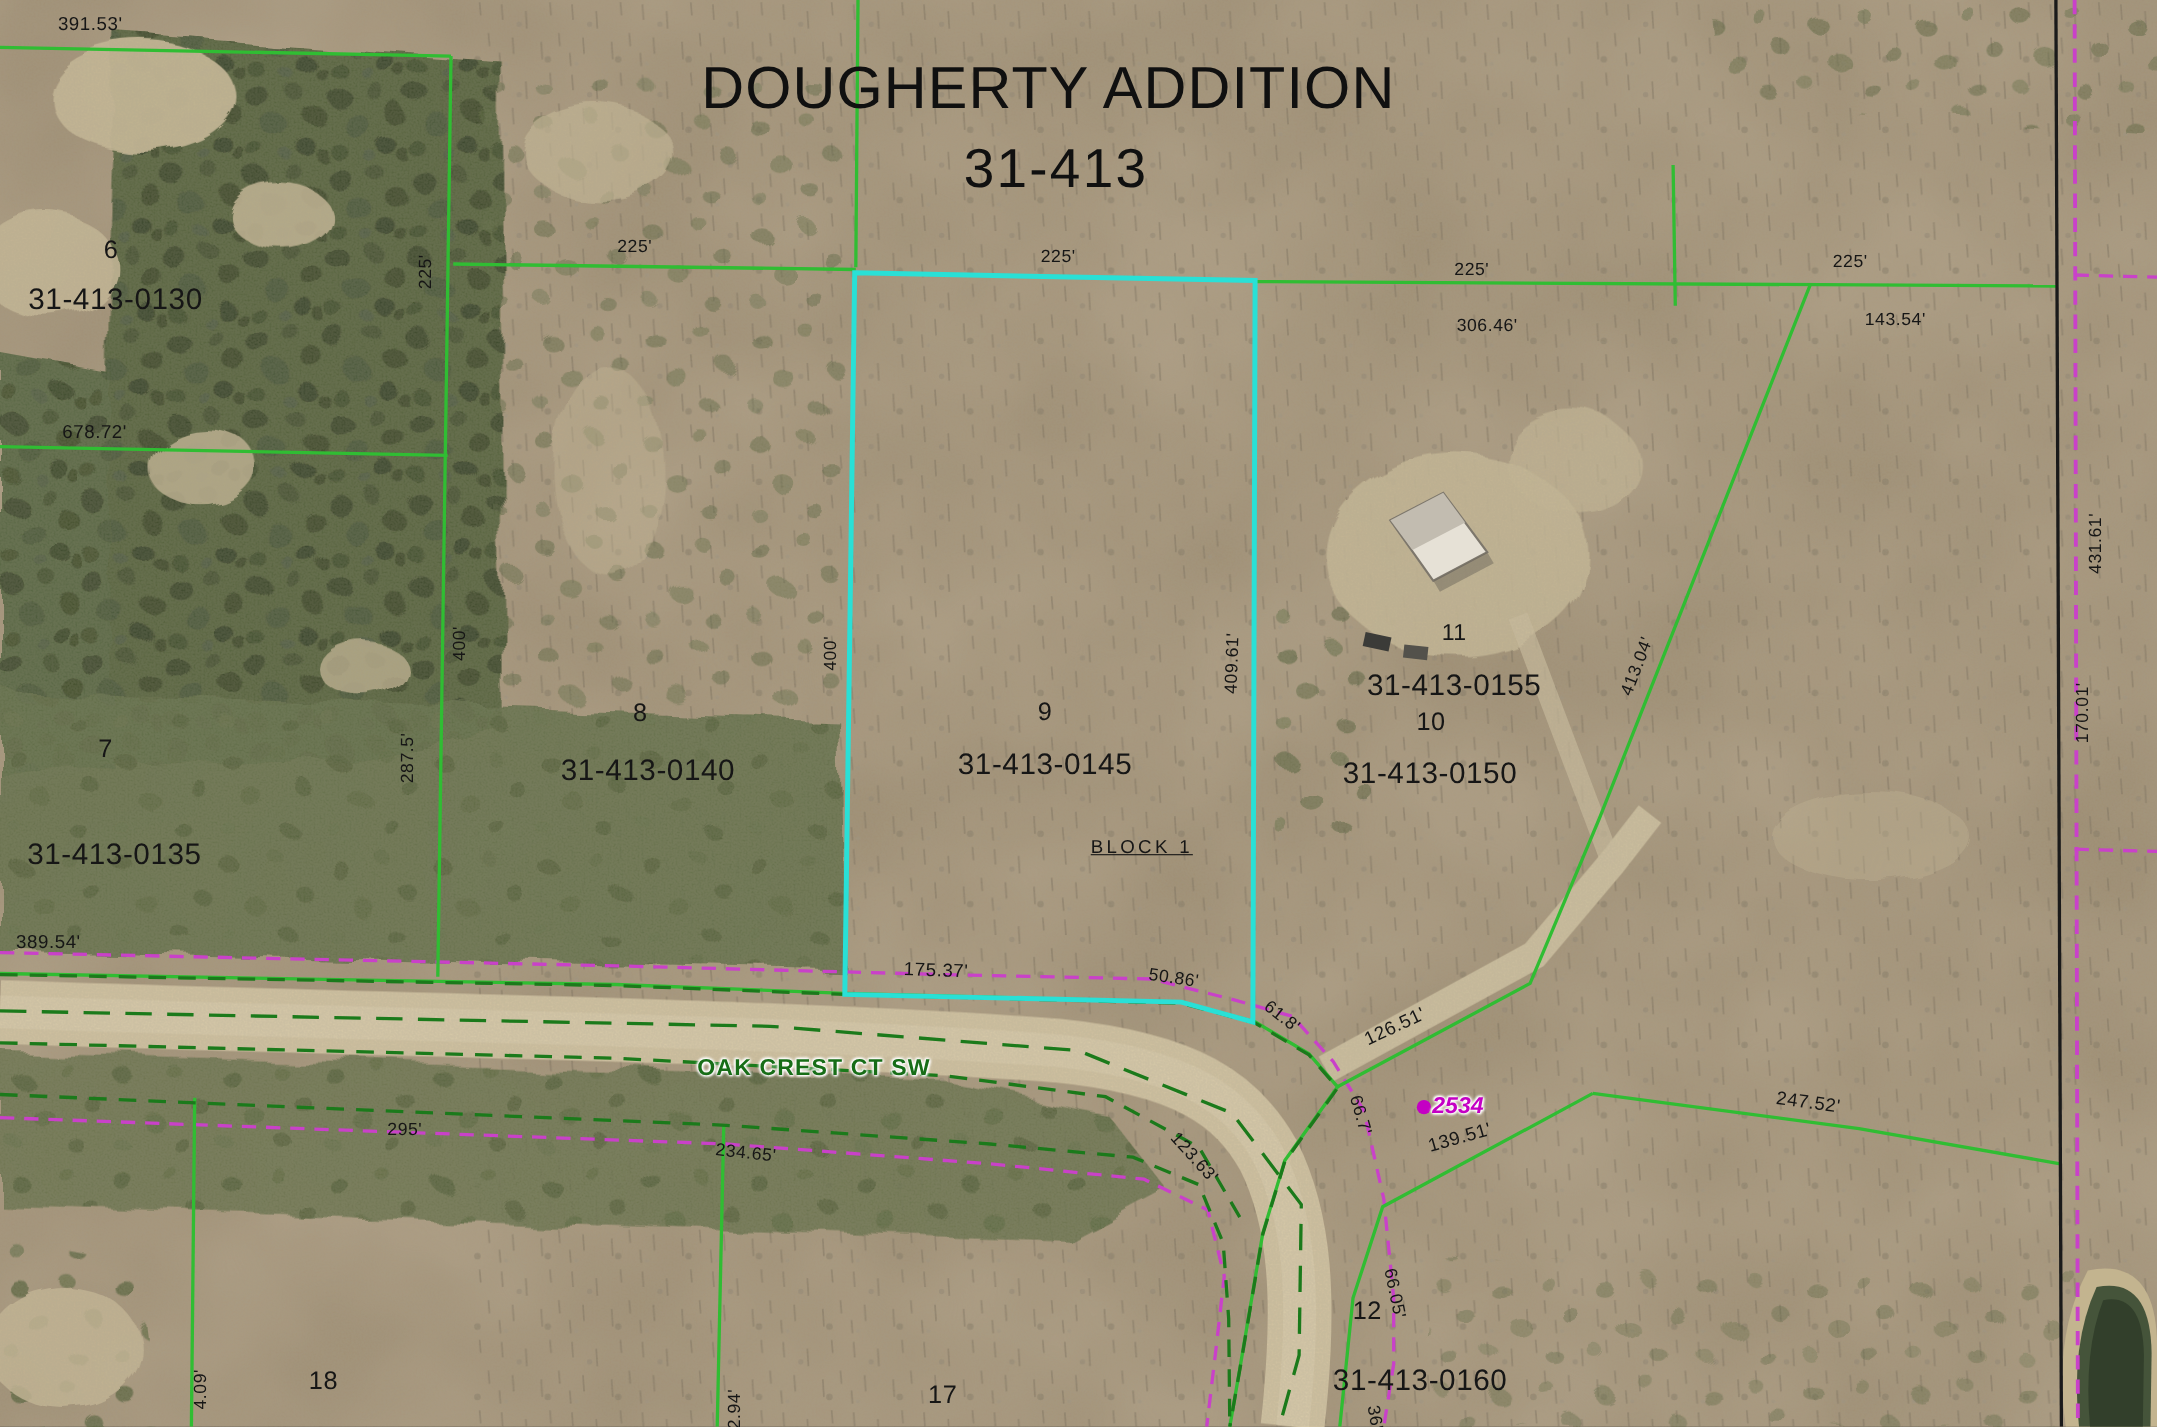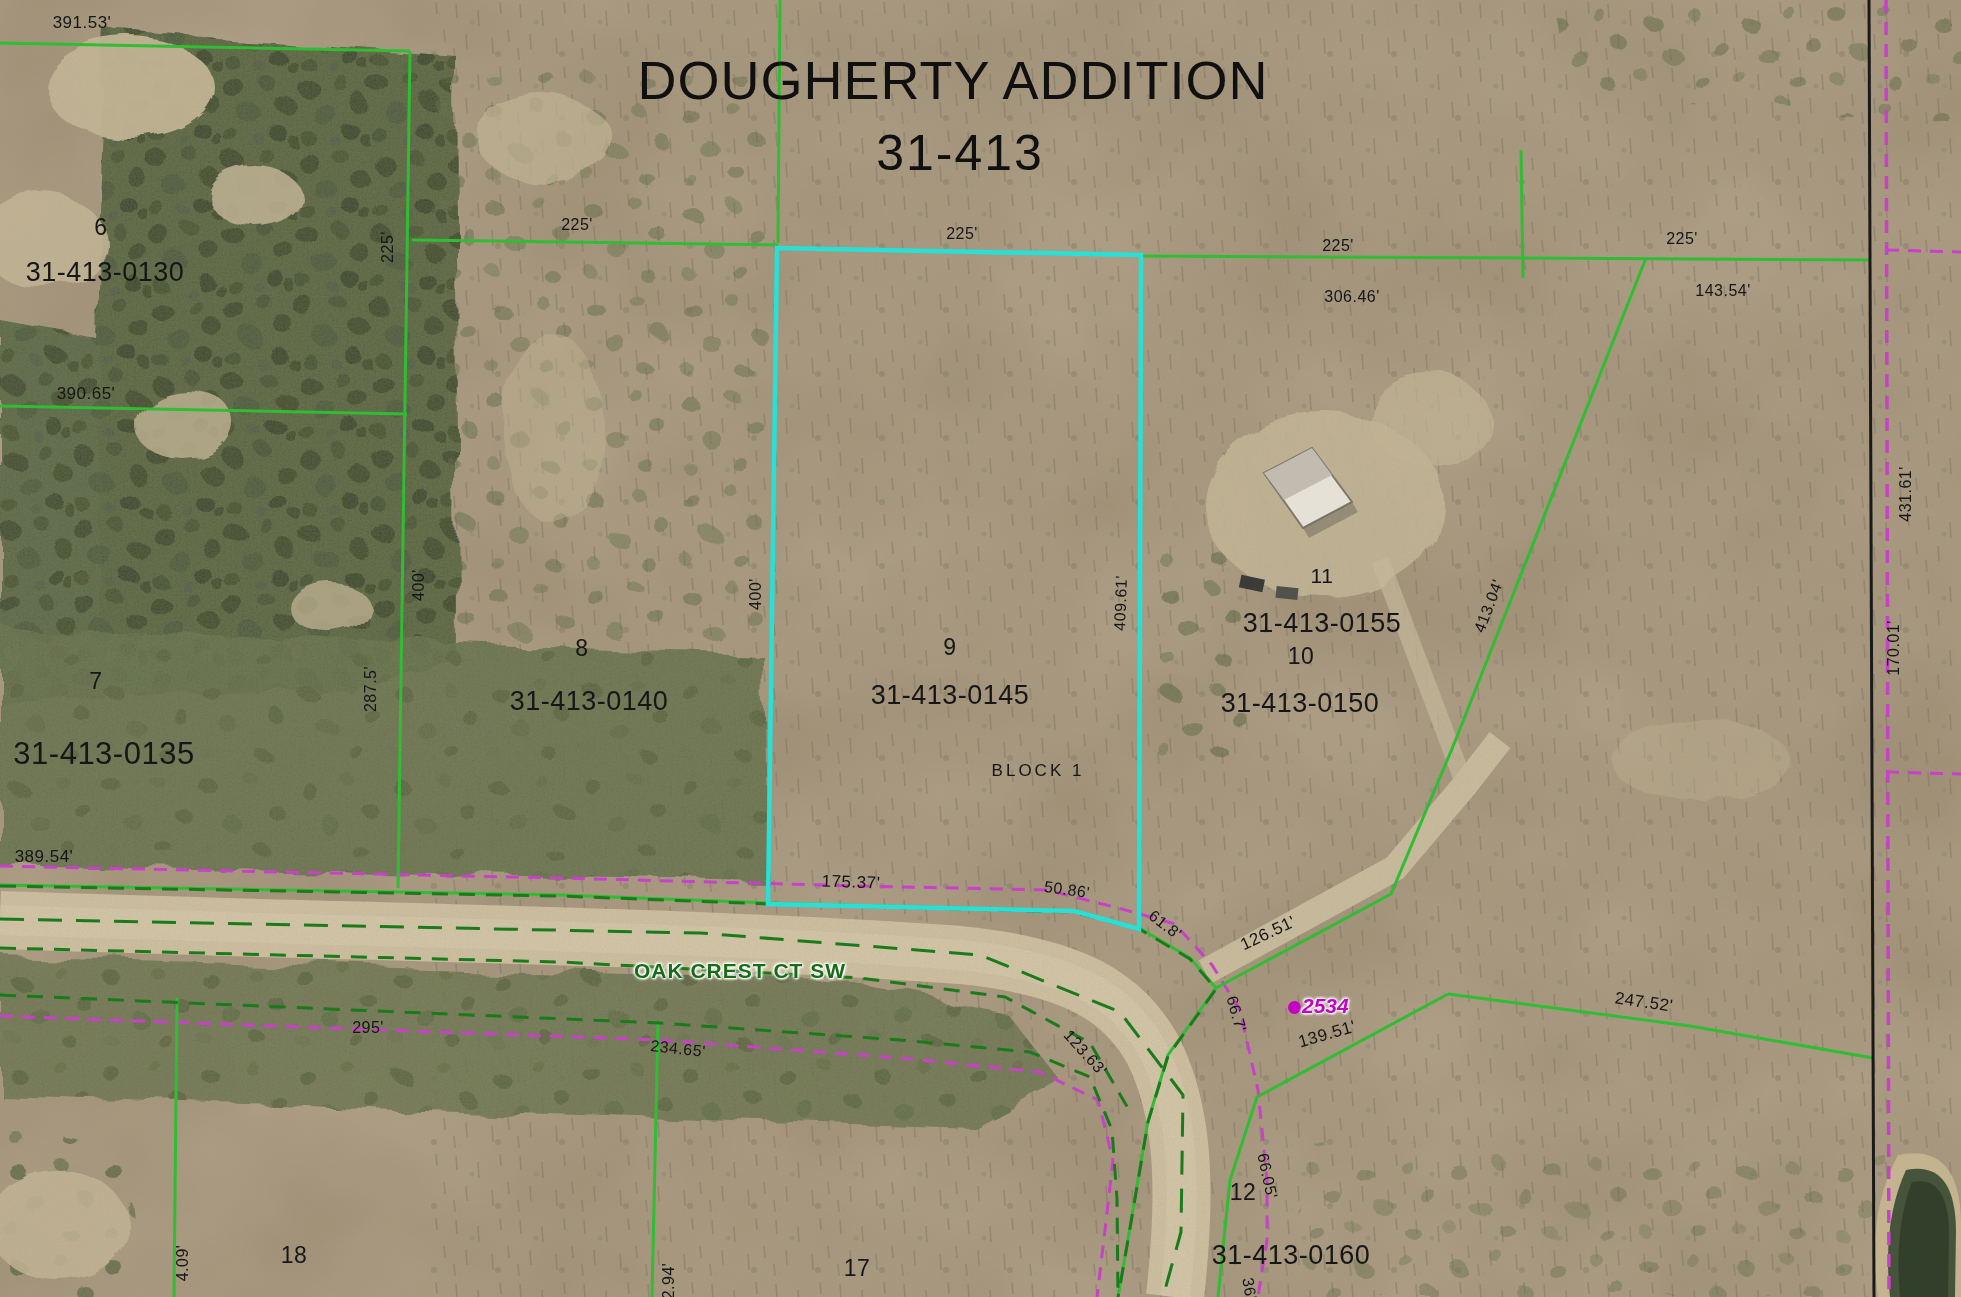--- a/index.html
+++ b/index.html
@@ -166,21 +166,21 @@
 
     <polygon class="st-cyan" points="777,248 1141,255 1139,929 1074,911 768,904"></polygon>
   </svg>
 
   <div>
     <div id="title1" class="title" style="left:953px;top:80px;">DOUGHERTY ADDITION</div>
     <div id="title2" class="title" style="left:960px;top:153px;">31-413</div>
     <div id="road-name" class="halo" style="left:716px;top:971px;">OAK CREST CT SW</div>
     <div id="addr" class="halo" style="left:1276px;top:1006px;font-style:italic;"><span class="dot"></span><span>2534</span></div>
   <div class="lbl" style="left: 82px; top: 22px; font-size: 17px; transform: translate(-50%, -50%) rotate(0deg);">391.53'</div>
-      <div class="lbl" style="left: 86px; top: 393px; font-size: 17px; transform: translate(-50%, -50%) rotate(0deg);">390.65'</div>
+      <div class="lbl" style="left: 86px; top: 393px; font-size: 17px; transform: translate(-50%, -50%) rotate(0deg);">678.72'</div>
       <div class="lbl" style="left: 44px; top: 856px; font-size: 17px; transform: translate(-50%, -50%) rotate(0deg);">389.54'</div>
       <div class="lbl" style="left: 388px; top: 247px; font-size: 16px; transform: translate(-50%, -50%) rotate(-90deg);">225'</div>
       <div class="lbl" style="left: 577px; top: 225px; font-size: 16px; transform: translate(-50%, -50%) rotate(0deg);">225'</div>
       <div class="lbl" style="left: 962px; top: 234px; font-size: 16px; transform: translate(-50%, -50%) rotate(0deg);">225'</div>
       <div class="lbl" style="left: 1338px; top: 246px; font-size: 16px; transform: translate(-50%, -50%) rotate(0deg);">225'</div>
       <div class="lbl" style="left: 1352px; top: 297px; font-size: 16px; transform: translate(-50%, -50%) rotate(0deg);">306.46'</div>
       <div class="lbl" style="left: 1682px; top: 239px; font-size: 16px; transform: translate(-50%, -50%) rotate(0deg);">225'</div>
       <div class="lbl" style="left: 1723px; top: 291px; font-size: 16px; transform: translate(-50%, -50%) rotate(0deg);">143.54'</div>
       <div class="lbl" style="left: 419px; top: 585px; font-size: 16px; transform: translate(-50%, -50%) rotate(-90deg);">400'</div>
       <div class="lbl" style="left: 371px; top: 689px; font-size: 16px; transform: translate(-50%, -50%) rotate(-90deg);">287.5'</div>
@@ -206,21 +206,21 @@
       <div class="lbl" style="left: 101px; top: 227px; font-size: 23px; transform: translate(-50%, -50%) rotate(0deg);">6</div>
       <div class="lbl" style="left: 96px; top: 681px; font-size: 23px; transform: translate(-50%, -50%) rotate(0deg);">7</div>
       <div class="lbl" style="left: 582px; top: 648px; font-size: 23px; transform: translate(-50%, -50%) rotate(0deg);">8</div>
       <div class="lbl" style="left: 950px; top: 647px; font-size: 23px; transform: translate(-50%, -50%) rotate(0deg);">9</div>
       <div class="lbl" style="left: 1301px; top: 656px; font-size: 23px; transform: translate(-50%, -50%) rotate(0deg);">10</div>
       <div class="lbl" style="left: 1322px; top: 575px; font-size: 21px; transform: translate(-50%, -50%) rotate(0deg);">11</div>
       <div class="lbl" style="left: 1243px; top: 1192px; font-size: 23px; transform: translate(-50%, -50%) rotate(0deg);">12</div>
       <div class="lbl" style="left: 857px; top: 1268px; font-size: 23px; transform: translate(-50%, -50%) rotate(0deg);">17</div>
       <div class="lbl" style="left: 294px; top: 1255px; font-size: 23px; transform: translate(-50%, -50%) rotate(0deg);">18</div>
       <div class="lbl" style="left: 105px; top: 272px; font-size: 27px; transform: translate(-50%, -50%) rotate(0deg);">31-413-0130</div>
-      <div class="lbl" style="left: 104px; top: 753px; font-size: 31px; transform: translate(-50%, -50%) rotate(0deg); text-align: center;">31-413-0135</div>
+      <div class="lbl" style="left: 104px; top: 777px; font-size: 27px; transform: translate(-50%, -50%) rotate(0deg); text-align: center;">31-413-0135</div>
       <div class="lbl" style="left: 589px; top: 701px; font-size: 27px; transform: translate(-50%, -50%) rotate(0deg);">31-413-0140</div>
       <div class="lbl" style="left: 950px; top: 695px; font-size: 27px; transform: translate(-50%, -50%) rotate(0deg);">31-413-0145</div>
       <div class="lbl" style="left: 1300px; top: 703px; font-size: 27px; transform: translate(-50%, -50%) rotate(0deg);">31-413-0150</div>
       <div class="lbl" style="left: 1322px; top: 623px; font-size: 27px; transform: translate(-50%, -50%) rotate(0deg);">31-413-0155</div>
       <div class="lbl" style="left: 1275px; top: 1255px; font-size: 27px; transform: translate(-50%, -50%) rotate(0deg); margin-left: 16px;">31-413-0160</div>
-      <div class="lbl spaced" style="left: 1038px; top: 770px; font-size: 17px; transform: translate(-50%, -50%) rotate(0deg);">BLOCK 1</div>
+      <div class="lbl spaced" style="left: 1038px; top: 770px; font-size: 17px; transform: translate(-50%, -50%) rotate(0deg); text-decoration: underline;">BLOCK 1</div>
     </div>
 </div>
 
 </body></html>

